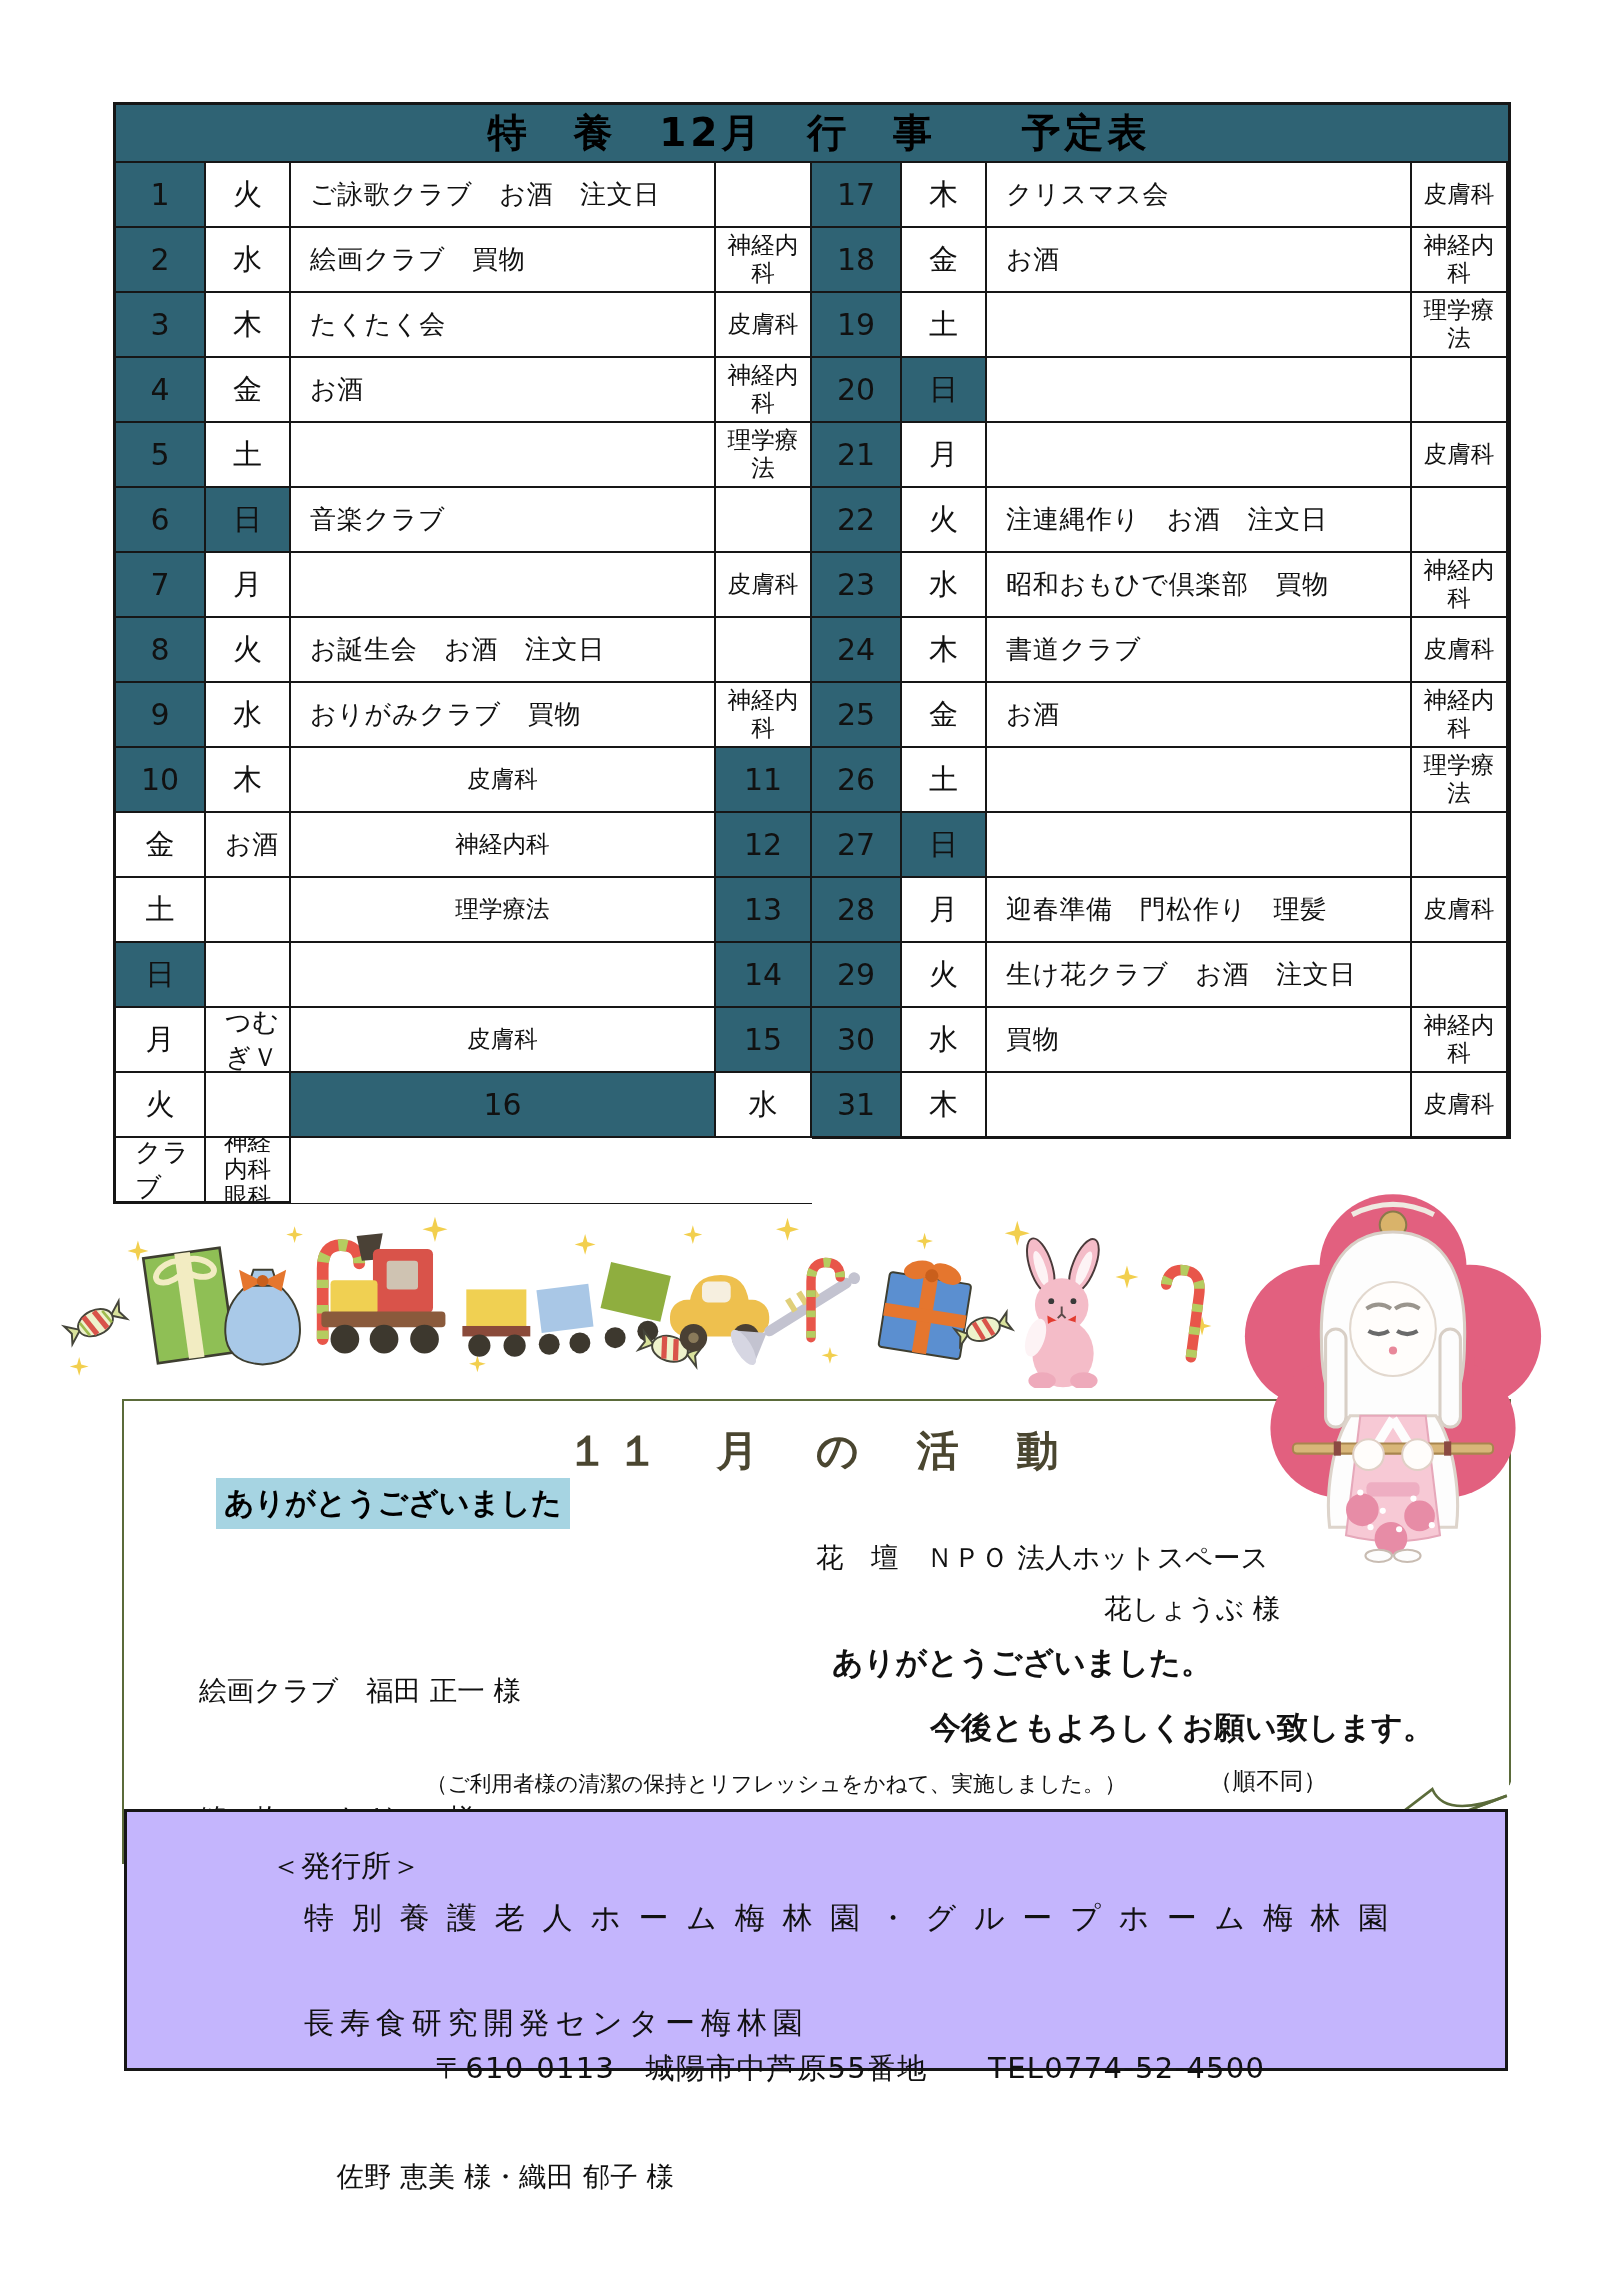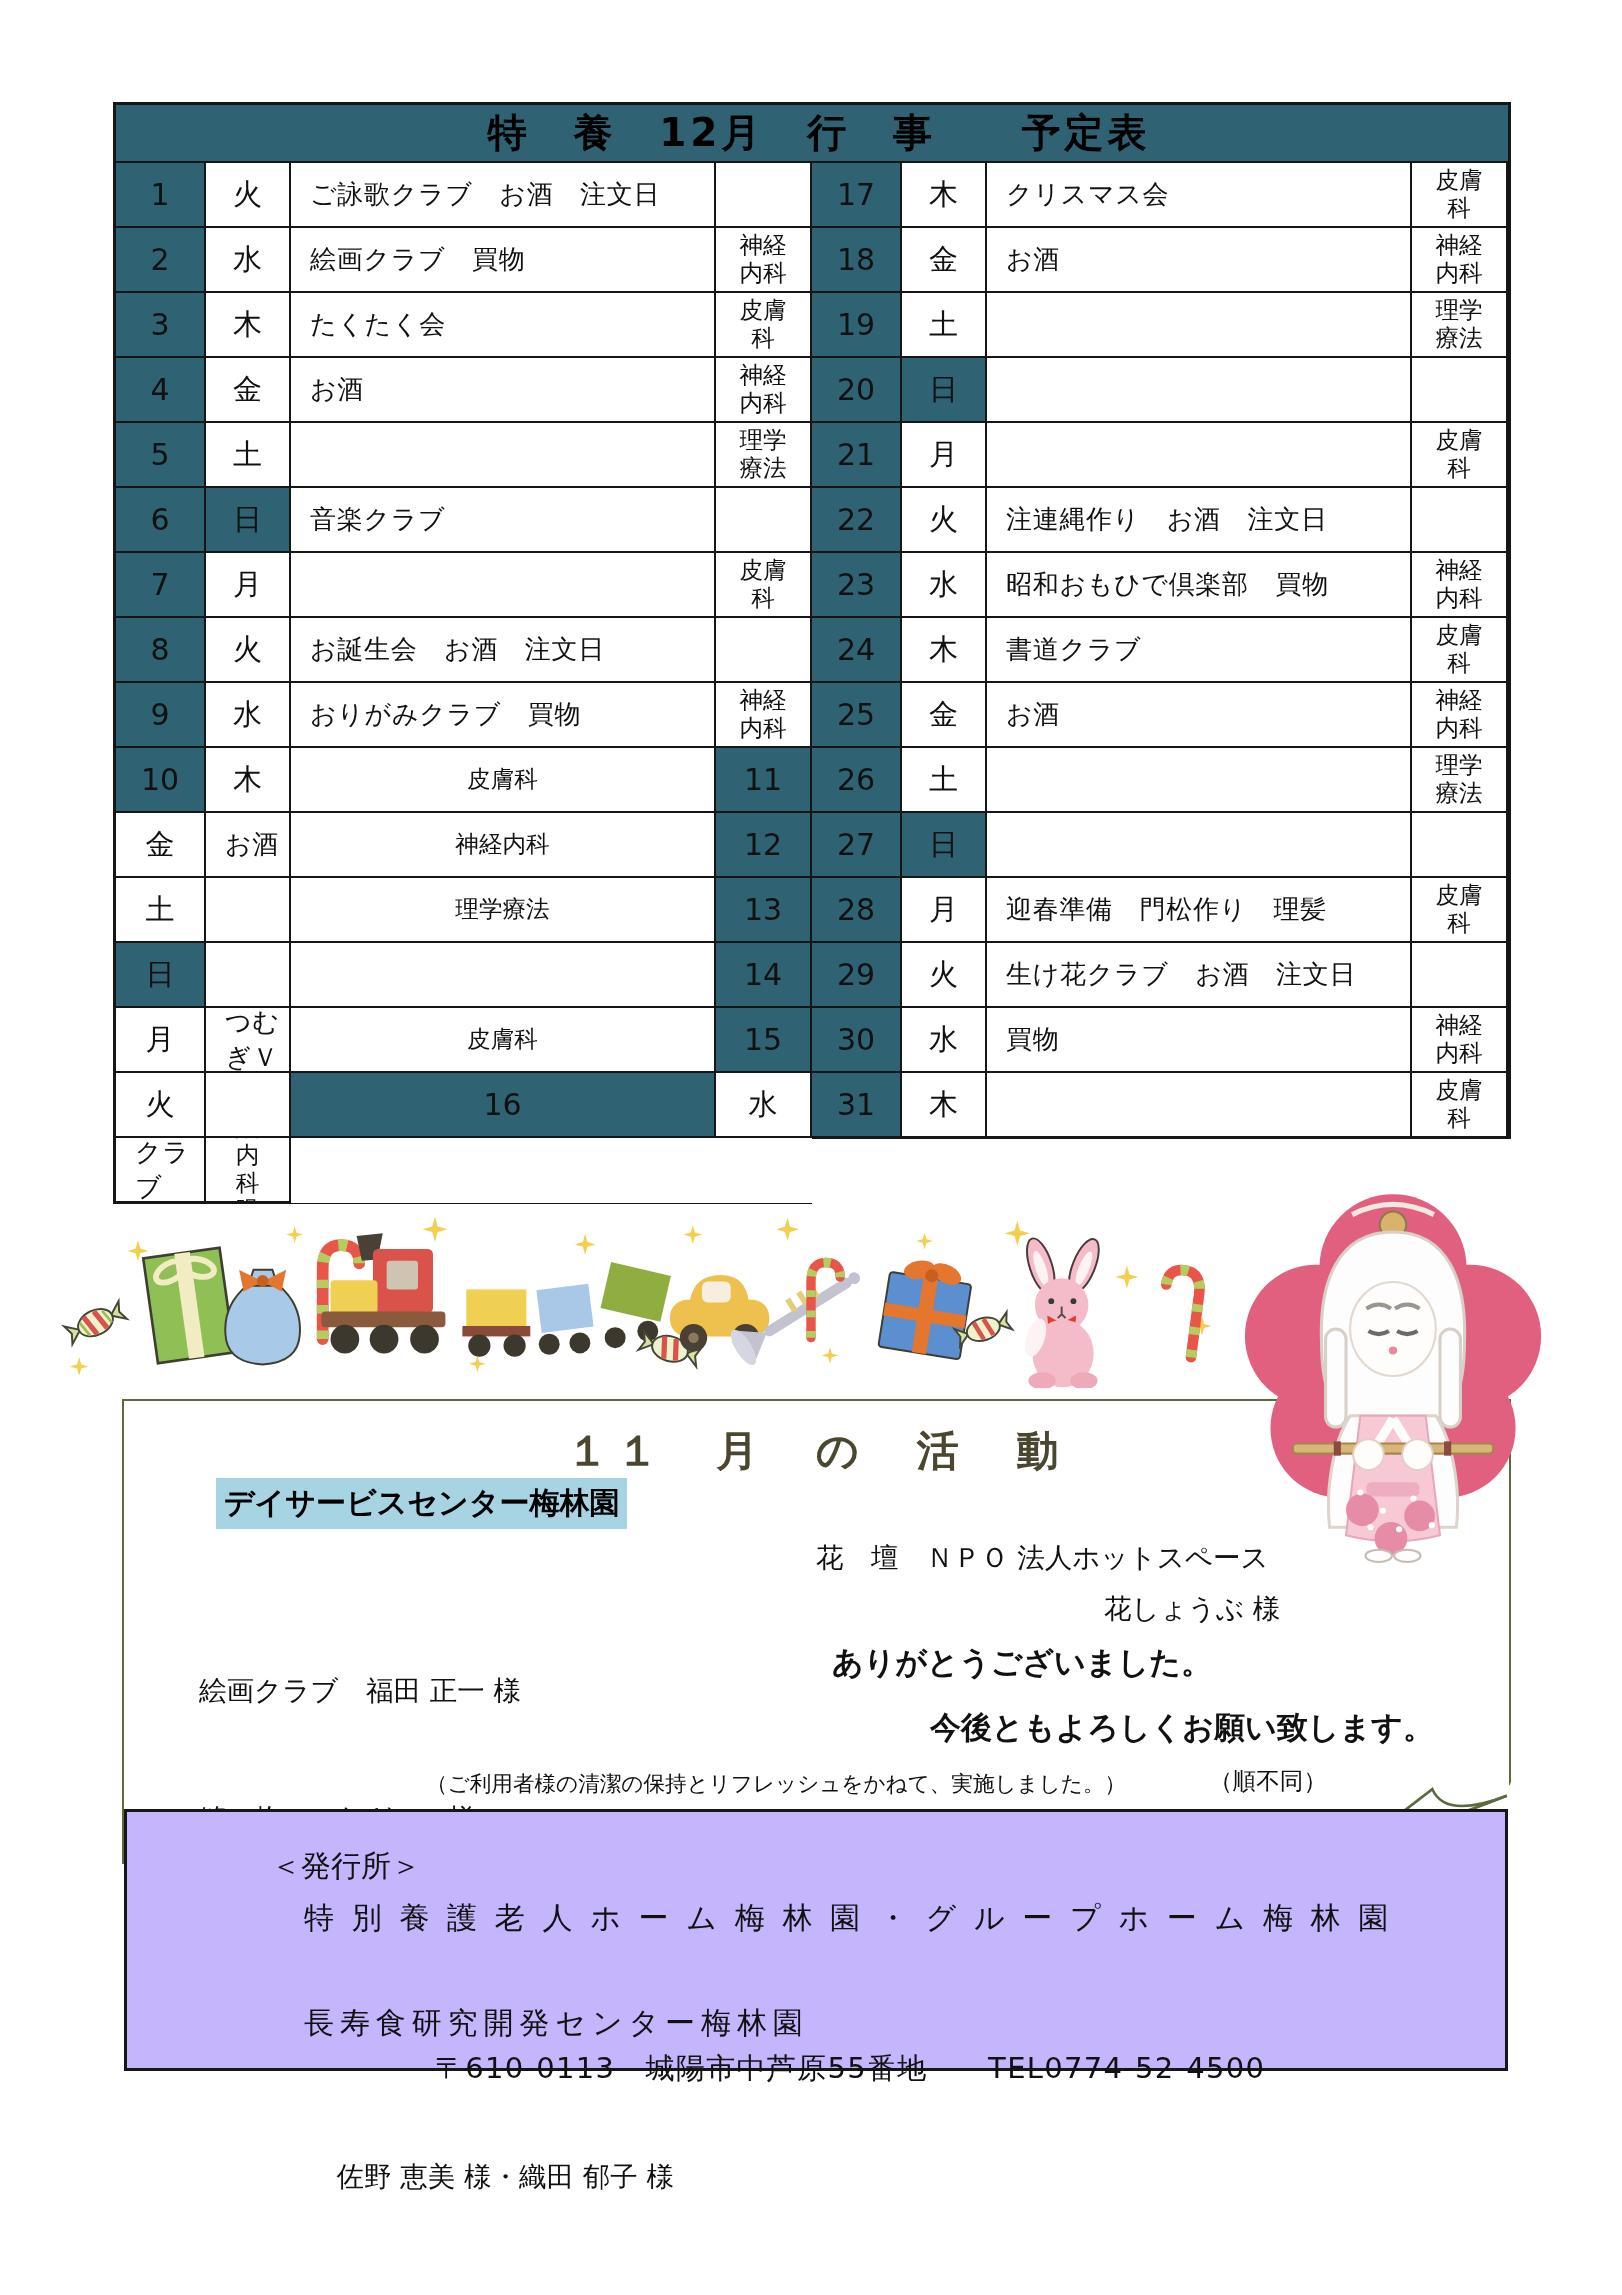--- a/index.html
+++ b/index.html
@@ -15,21 +15,21 @@
   .half { display: grid; grid-template-columns: 90px 85px 425px 1fr; width: 699px; }
   .half-left  { border-left: 3.3px solid #161616; border-bottom: 1.3px solid #161616; }
   .half-right { border-right: 3.3px solid #161616; border-bottom: 1.3px solid #161616; }
   .cell { border-right: 2px solid #161616; border-bottom: 2px solid #161616;
     height: 65px; display: flex; align-items: center; justify-content: center;
     font-size: 26px; color: #111; background: #fff; overflow: hidden; }
   .cell.day { background: #2f6374; font-size: 30px; }
   .cell.dow { font-size: 29px; }
   .cell.dow.sunday { background: #2f6374; }
   .cell.event { justify-content: flex-start; padding-left: 19px; letter-spacing: 0.7px; }
-  .cell.dept { font-size: 23.6px; text-align: center; white-space: pre-line; line-height: 1.15; padding: 0 21px; }
+  .cell.dept { font-size: 23.6px; text-align: center; white-space: pre-line; line-height: 1.15; padding: 0 8px; }
 
   
   .band { position: absolute; left: 16.4px; top: 1215px; width: 1197px; height: 173px; }
 
   
   .doll { position: absolute; left: 1239px; top: 1186px; width: 308px; height: 380px; }
 
   
   .activity { position: absolute; left: 122px; top: 1399px; width: 1389px; height: 465px;
     border: 2.6px solid #5b6b3a; background: #fff; }
@@ -337,21 +337,21 @@
     </g>
 
     <g transform="translate(1735,65) scale(0.9)">
       <path d="M70,170 L84,62 Q88,26 60,22 Q32,18 28,46" fill="none" stroke="#e8564a" stroke-width="18" stroke-linecap="round"></path>
       <path d="M70,170 L84,62 Q88,26 60,22 Q32,18 28,46" fill="none" stroke="#b5cc60" stroke-width="18" stroke-dasharray="13 26"></path>
     </g>
   </svg>
 
   <div class="activity">
     <div class="activity-title">１１　月　の　活　動</div>
-    <div class="facility-label">デイサービスセンター梅林園</div>
+    <div class="facility-label">ありがとうございました</div>
     <div class="names">
       <div>絵画クラブ　福田 正一 様</div>
       <div>理　容　山内 ちづ子 様・辻本 久美子 様</div>
       <div>　　　　　西岡　順子 様・持齋 純子 様</div>
       <div>　　　　　佐野 恵美 様・織田 郁子 様</div>
     </div>
     <div class="clean-note">（ご利用者様の清潔の保持とリフレッシュをかねて、実施しました。）</div>
     <div class="sewing">縫　物　つむぎＶ　様</div>
     <div class="r-line r-flowerbed">花　壇　ＮＰＯ 法人ホットスペース</div>
     <div class="r-line r-flowerbed2">花しょうぶ 様</div>

